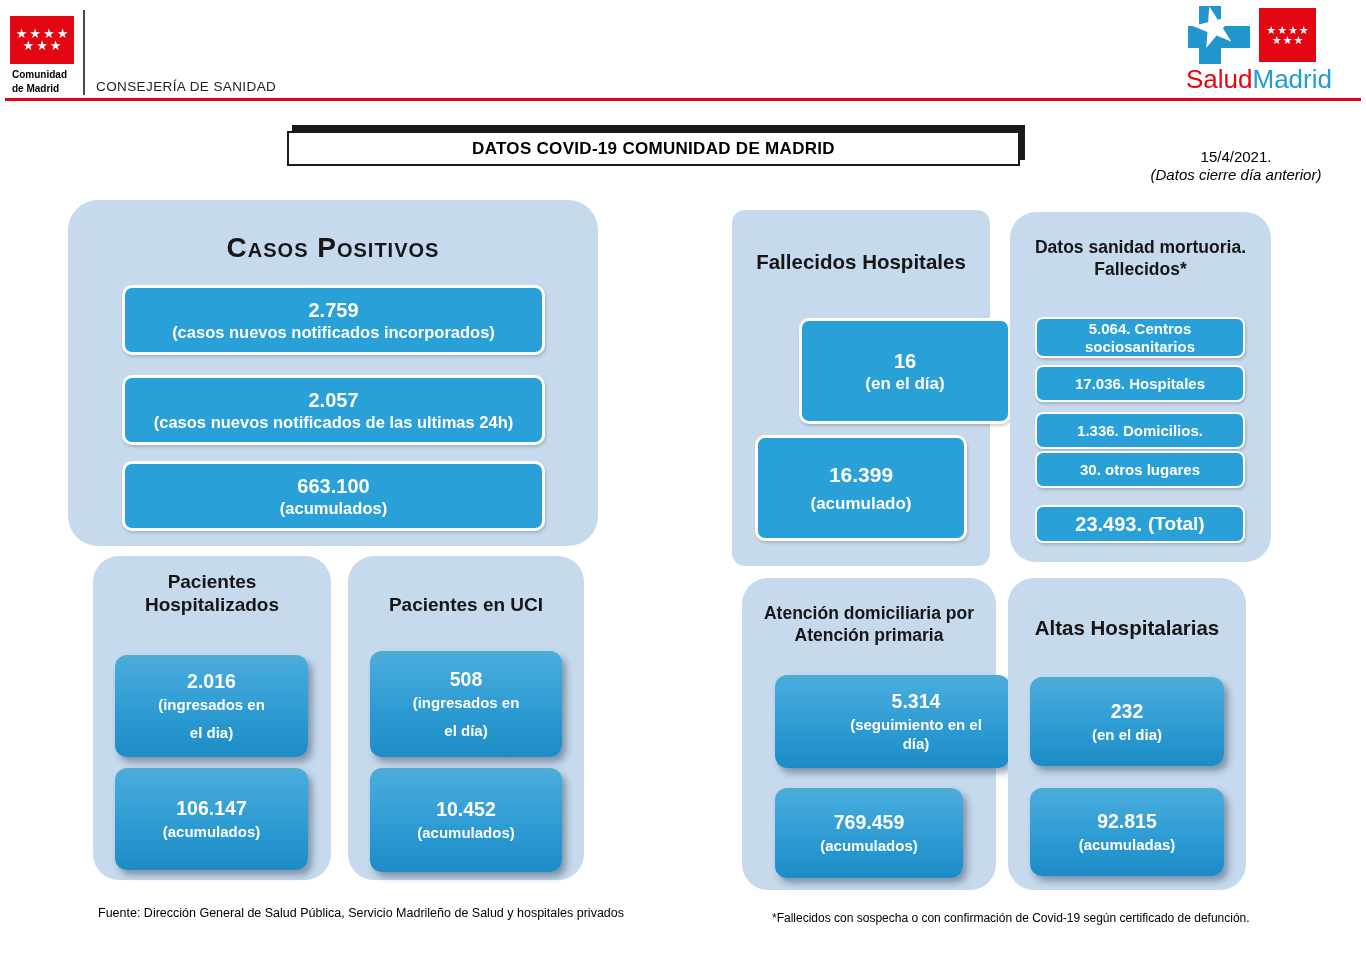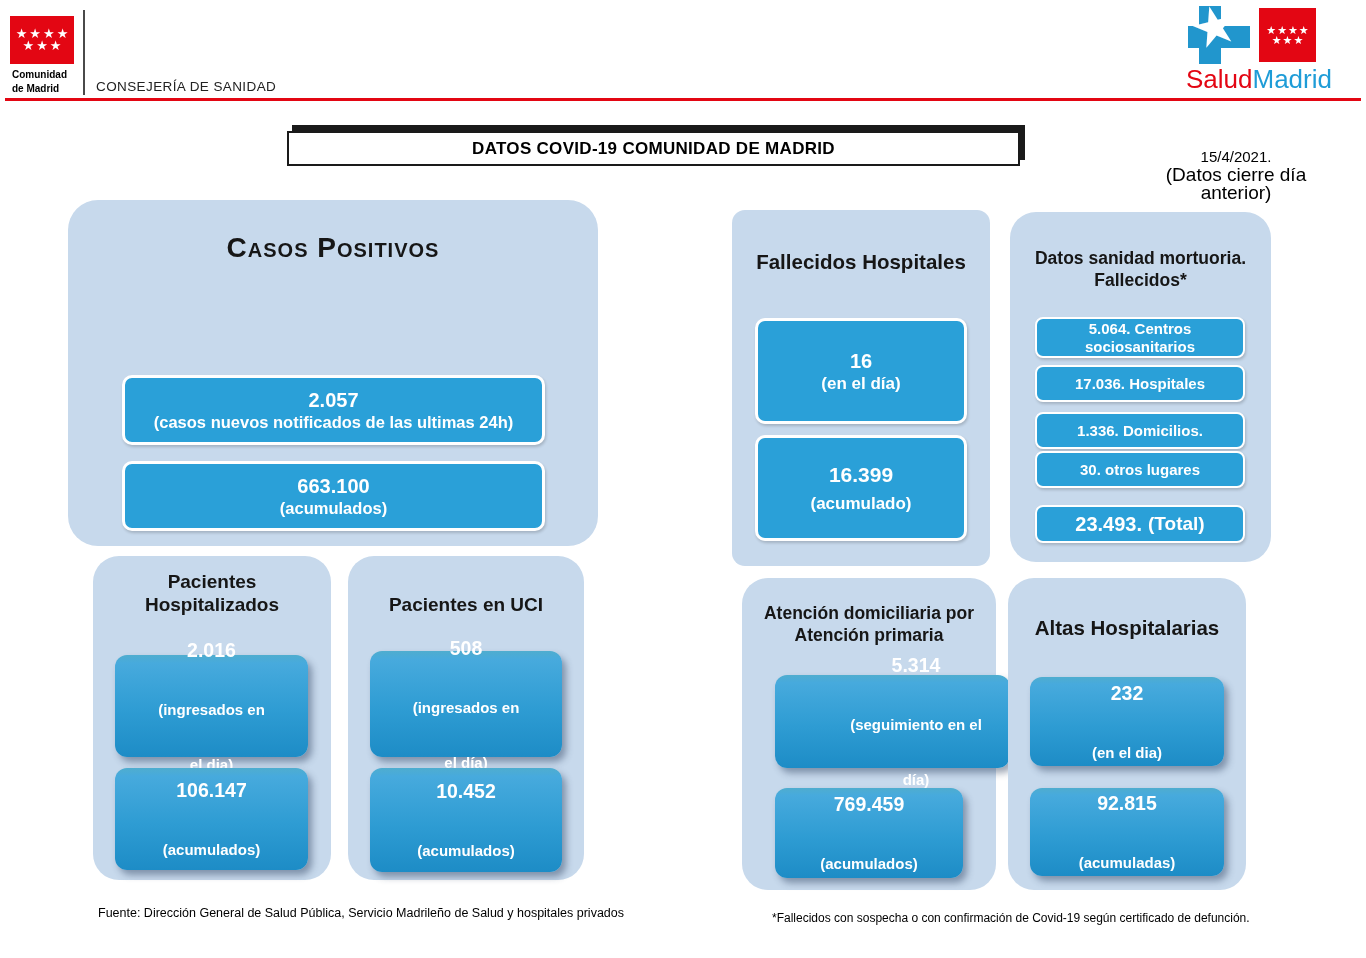--- a/index.html
+++ b/index.html
@@ -28,74 +28,74 @@
   .sm-wordmark{position:absolute;left:-2px;top:60px;width:134px;text-align:center;font-size:26px;line-height:30px;}
   .sm-wordmark .w-salud{color:#e30613;}
   .sm-wordmark .w-madrid{color:#1e9cd7;}
   
   .title-box{position:absolute;left:287px;top:131px;width:729px;height:31px;background:#fff;
     border:2px solid #1a1a1a;box-shadow:5px -6px 0 #1a1a1a;
     display:flex;align-items:center;justify-content:center;}
   .title-box span{font-weight:bold;font-size:17px;letter-spacing:0.3px;color:#000;}
   .date-block{position:absolute;left:1140px;top:148px;width:192px;text-align:center;color:#000;}
   .date-block .d1{font-size:15px;line-height:18px;}
-  .date-block .d2{font-size:19px;line-height:18px;}
+  .date-block .d2{font-size:15px;line-height:18px;font-style:italic;}
   
   .card{position:absolute;background:#c7d9ec;border-radius:26px;}
   .card h2{margin:0;text-align:center;color:#161616;font-weight:bold;}
   #card-casos{left:68px;top:200px;width:530px;height:346px;border-radius:30px;}
   #card-casos h2{padding-top:32px;font-size:28px;font-variant:small-caps;letter-spacing:1px;}
   #card-hosp{left:93px;top:556px;width:238px;height:324px;}
   #card-hosp h2{padding:14px 10px 0;font-size:19px;line-height:23px;}
   #card-uci{left:348px;top:556px;width:236px;height:324px;}
   #card-uci h2{padding-top:38px;font-size:19px;}
   #card-fallecidos{left:732px;top:210px;width:258px;height:356px;border-radius:13px;}
   #card-fallecidos h2{padding-top:40px;font-size:20.5px;}
   #card-mortuoria{left:1010px;top:212px;width:261px;height:350px;}
-  #card-mortuoria h2{padding-top:35px;font-size:17.5px;line-height:22px;}
+  #card-mortuoria h2{padding-top:24px;font-size:17.5px;line-height:22px;}
   #card-atencion{left:742px;top:578px;width:254px;height:312px;}
   #card-atencion h2{padding-top:24px;font-size:17.5px;line-height:22px;}
   #card-altas{left:1008px;top:578px;width:238px;height:312px;}
   #card-altas h2{padding-top:38px;font-size:20.5px;}
   
   .box{position:absolute;color:#fff;text-align:center;display:flex;flex-direction:column;
     align-items:center;justify-content:center;font-weight:bold;}
   .box-flat{background:#2aa0d8;border:3px solid #ffffff;border-radius:10px;
     box-shadow:1px 2px 3px rgba(0,0,0,0.18);}
   .box-grad{background:linear-gradient(180deg,#4fadcf 0%,#47aadd 8%,#2e9cd3 55%,#1d8cc6 100%);
     border-radius:12px;box-shadow:4px 5px 7px rgba(40,60,90,0.45);}
   .v{font-size:20px;line-height:24px;}
   .l{font-size:16.5px;line-height:21px;}
   
   .casos-box{left:54px;width:417px;height:64px;}
   #casos-b1{top:85px;} #casos-b2{top:175px;} #casos-b3{top:261px;}
   
   .fall-box{left:23px;width:206px;height:100px;}
-  #fall-b1{top:108px;} #fall-b2{top:225px;}
+  #fall-b1{top:108px;margin-left:44px;} #fall-b2{top:225px;}
   .fall-box .l{font-size:17px;}
   #fall-b2 .v{font-size:21px;margin-bottom:6px;}
   
   .mort-box{left:25px;width:206px;border:2.5px solid #fff;border-radius:8px;
     background:#2aa0d8;box-shadow:1px 2px 3px rgba(0,0,0,0.18);}
   .mort-box .l{font-size:15px;line-height:18px;}
   #mort-b1{top:105px;height:37px;} #mort-b2{top:153px;height:33px;}
   #mort-b3{top:200px;height:33px;} #mort-b4{top:239px;height:33px;} #mort-b5{top:293px;height:34px;}
   #mort-b5{flex-direction:row;gap:6px;}
   #mort-b5 .v{font-size:20px;} #mort-b5 .l{font-size:19px;}
   
   .hosp-box{left:22px;width:193px;}
   #hosp-b1{top:99px;height:102px;} #hosp-b2{top:212px;height:102px;}
   .uci-box{left:22px;width:192px;}
   #uci-b1{top:95px;height:106px;} #uci-b2{top:212px;height:104px;}
   .aten-box{left:33px;width:188px;}
   #aten-b1{top:97px;height:93px;padding-left:47px;} #aten-b2{top:210px;height:90px;}
   .altas-box{left:22px;width:194px;}
   #altas-b1{top:99px;height:89px;} #altas-b2{top:210px;height:88px;}
   .box-grad .v{font-size:19.5px;line-height:23px;}
-  .box-grad .l{font-size:15px;line-height:19px;margin-top:36px;}
+  .box-grad .l{font-size:15px;line-height:19px;}
   .l-gap{margin-top:9px;}               
   .box-grad .v{margin-bottom:2px;}
   
   .footer-left{position:absolute;left:98px;top:906px;font-size:12.5px;color:#000;}
   .footer-right{position:absolute;left:772px;top:911px;font-size:12px;color:#000;}
 </style>
 </head>
 <body>
 
 <div class="flag">
@@ -128,20 +128,24 @@
 <div class="title-box">
   <span>DATOS COVID-19 COMUNIDAD DE MADRID</span>
 </div>
 <div class="date-block">
   <div class="d1">15/4/2021.</div>
   <div class="d2">(Datos cierre día anterior)</div>
 </div>
 
 <div class="card" id="card-casos">
   <h2>Casos Positivos</h2>
+  <div class="box box-flat casos-box" id="casos-b1">
+    <div class="v">2.759</div>
+    <div class="l">(casos nuevos notificados incorporados)</div>
+  </div>
   <div class="box box-flat casos-box" id="casos-b2">
     <div class="v">2.057</div>
     <div class="l">(casos nuevos notificados de las ultimas 24h)</div>
   </div>
   <div class="box box-flat casos-box" id="casos-b3">
     <div class="v">663.100</div>
     <div class="l">(acumulados)</div>
   </div>
 </div>
 

